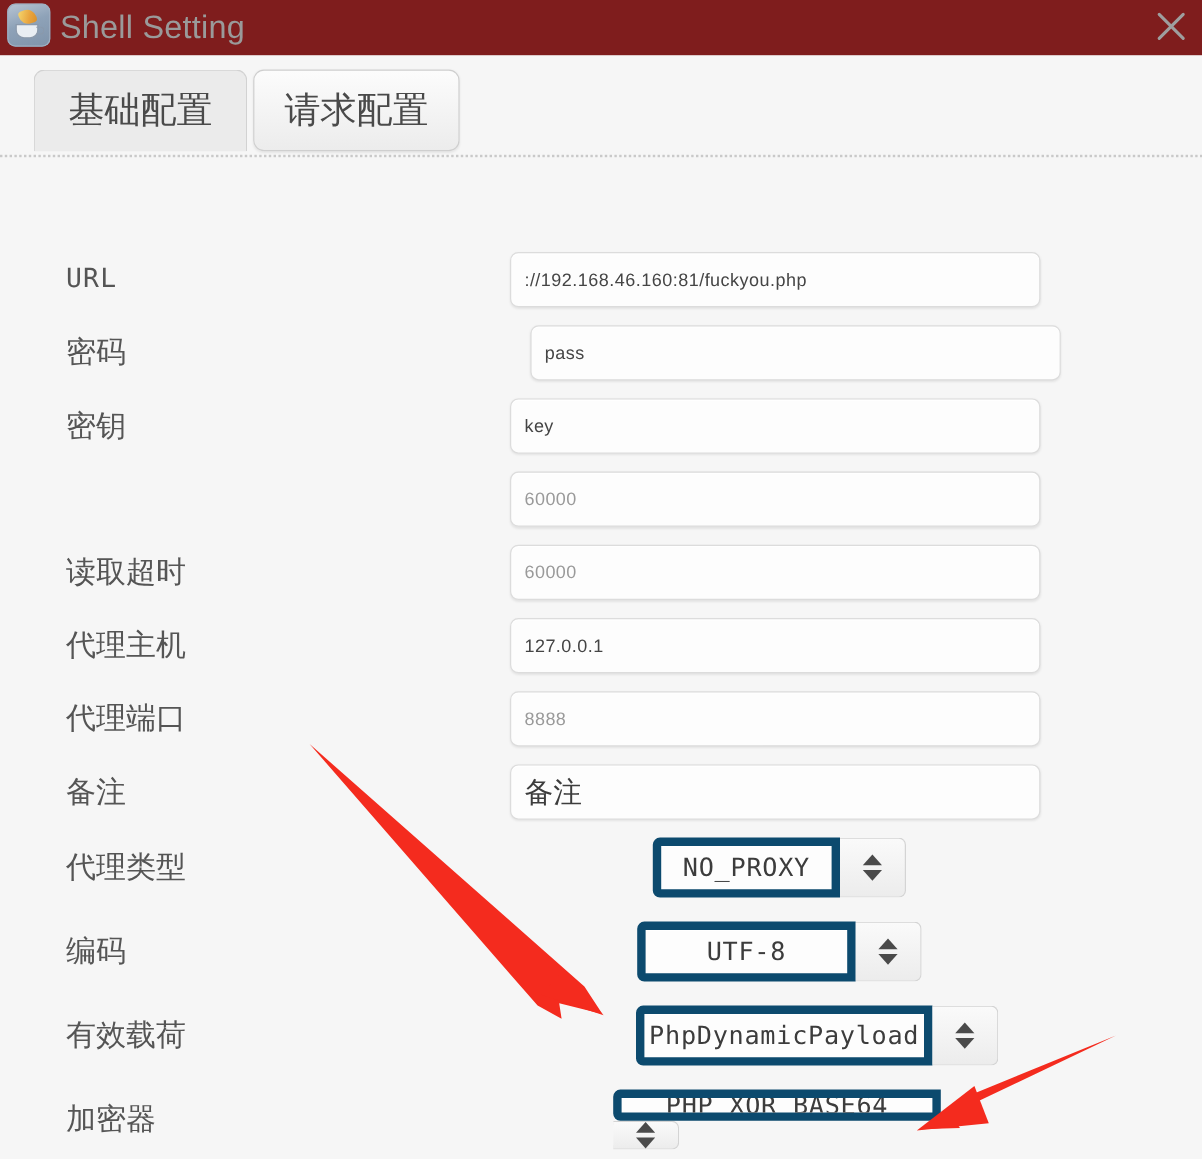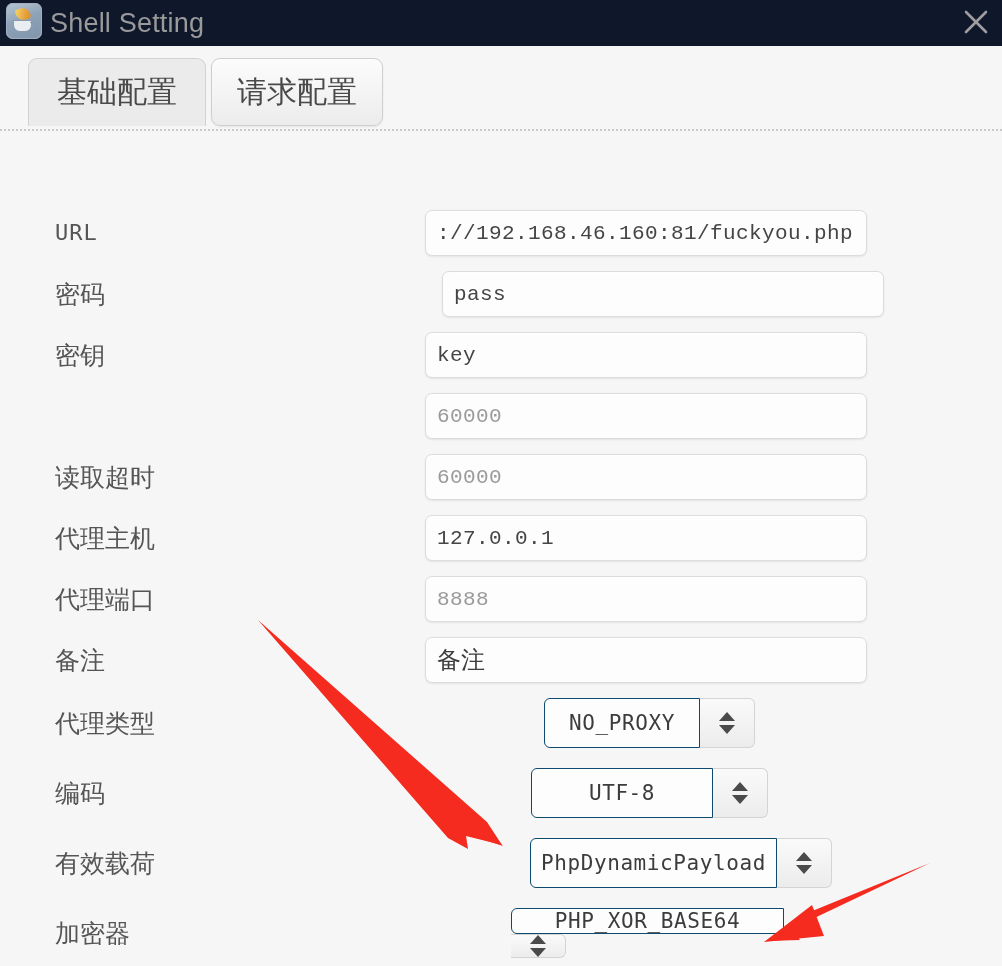--- a/index.html
+++ b/index.html
@@ -18,21 +18,21 @@
     background: #f6f6f6;
     overflow: hidden;
   }
 
   
   .titlebar {
     position: absolute;
     left: 0; top: 0;
     width: 1002px;
     height: 46px;
-    background: #0f172a;
+    background: #7f1d1d;
     display: flex;
     align-items: center;
   }
   .app-icon {
     position: absolute;
     left: 6px;
     top: 3px;
     width: 36px;
     height: 36px;
     border-radius: 7px;
@@ -177,22 +177,22 @@
     background: #fdfdfd;
     border: 1px solid #dcdcdc;
     border-radius: 7px;
     box-shadow: 0 1px 2px rgba(0,0,0,0.08), inset 0 1px 0 #ffffff;
     display: flex;
     align-items: center;
     overflow: hidden;
   }
   .field-text {
     padding-left: 11px;
-    font-family: Liberation Mono, monospace;
-    font-size: 21px;
+    font-family: Liberation Sans, sans-serif;
+    font-size: 15px;
     color: #454545;
     white-space: nowrap;
     letter-spacing: 0.4px;
   }
   .field-text.placeholder {
     color: #9a9a9a;
   }
   .field-text.cjk {
     font-family: "Liberation Sans", "DejaVu Sans", sans-serif;
     font-size: 24px;
@@ -204,21 +204,21 @@
   .combo {
     position: absolute;
     height: 50px;
     display: flex;
     box-sizing: border-box;
   }
   .combo-text {
     flex: 1;
     box-sizing: border-box;
     background: #fdfdfd;
-    border: 1px solid #0c4a6e;
+    border: 7px solid #0c4a6e;
     border-radius: 6px 0 0 6px;
     box-shadow: inset 0 1px 0 #ffffff;
     display: flex;
     align-items: center;
     justify-content: center;
     font-family: "DejaVu Sans Mono", monospace;
     font-size: 21px;
     color: #3c3c3c;
     letter-spacing: 0.6px;
     white-space: nowrap;

